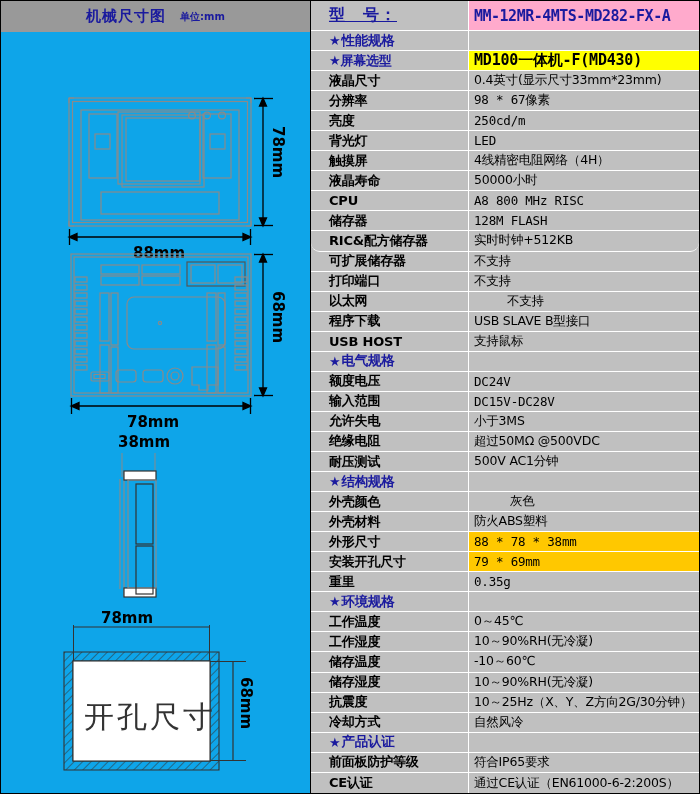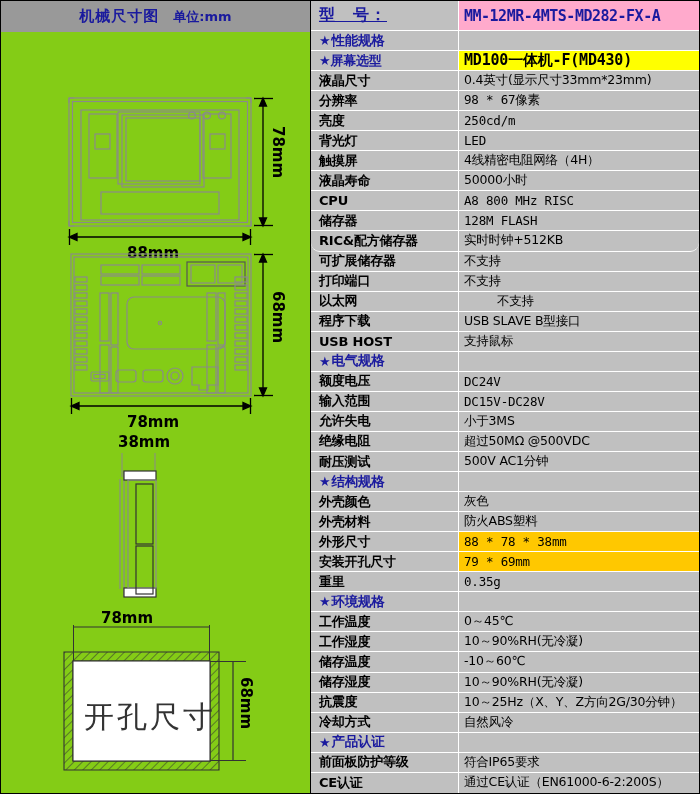--- a/index.html
+++ b/index.html
@@ -13,40 +13,40 @@
     position: relative;
     width: 700px; height: 794px;
     display: flex;
     background: #ffffff;
   }
 
   
   #left-panel {
     position: relative;
     width: 310px; height: 794px;
-    background: #84cc16;
+    background: #0ea5e9;
     border: 1px solid #000000;
     border-right: none;
     flex: 0 0 310px;
   }
   #drawing-header {
     height: 31px;
     background: #999999;
     display: flex;
     align-items: center;
     justify-content: center;
     gap: 14px;
     color: #1a1a9e;
     font-weight: bold;
   }
   #drawing-header .title-cn {
     font-size: 15px; letter-spacing: 1px;
   }
   #drawing-header .unit-cn {
-    font-size: 13px; letter-spacing: 0px;
+    font-size: 10px; letter-spacing: 0px;
   }
   .drawing-stage { position: relative; }
 
   
   .dim {
     position: absolute;
     font-family: "DejaVu Sans", "Liberation Sans", sans-serif;
     font-size: 15px;
     font-weight: bold;
     color: #000;
@@ -69,20 +69,21 @@
     background: #c0c0c0;
     display: flex;
     flex-direction: column;
   }
   .srow {
     display: flex;
     align-items: stretch;
     border-bottom: 1px solid #ffffff;
     background: #c0c0c0;
     min-height: 20px;
+    padding-left: 10px;
   }
   .srow:last-child { border-bottom: none; }
   .scell-label {
     flex: 0 0 148px;
     padding: 1px 4px 1px 8px;
     font-size: 13px;
     font-weight: bold;
     color: #000;
     display: flex;
     align-items: center;
@@ -200,21 +201,21 @@
       <svg width="310" height="34" viewBox="0 0 310 34" style="position:absolute; left:0; top:196px;">
         <g stroke="#000" stroke-width="1.3" fill="#000">
           <line x1="69" y1="9" x2="249" y2="9"></line>
           <polygon points="68,9 76,5.5 76,12.5"></polygon>
           <polygon points="250,9 242,5.5 242,12.5"></polygon>
           <line x1="68.5" y1="1" x2="68.5" y2="17"></line>
           <line x1="249.5" y1="1" x2="249.5" y2="17"></line>
         </g>
       </svg>
       <span class="dim vert" style="left:268px; top:94px;">78mm</span>
-      <span class="dim" style="left:126px; top:212px;">88mm</span>
+      <span class="dim" style="left:132px; top:212px;">88mm</span>
     </div>
 
     <div class="drawing-stage" style="position:absolute; left:0; top:240px; width:310px; height:195px;">
       <svg width="310" height="175" viewBox="0 0 310 175">
         <g fill="none" stroke="#8a8a8a" stroke-width="1.2">
 
           <rect x="70" y="13" width="180" height="142"></rect>
           <rect x="73" y="16" width="174" height="136"></rect>
 
           <rect x="100" y="24" width="38" height="9"></rect>
@@ -461,21 +462,21 @@
           <div class="scell-label">耐压测试</div>
           <div class="scell-value">500V AC1分钟</div>
         </div>
         <div class="srow section" style="flex: 1 1 0px;">
           <div class="scell-label">
             <span class="star">★</span>
             <span>结构规格</span>
           </div>
           <div class="scell-value"></div>
         </div>
-        <div class="srow" style="flex: 1 1 0px;">
+        <div class="srow" style="flex: 1 1 0px; gap: 36px;">
           <div class="scell-label">外壳颜色</div>
           <div class="scell-value">灰色</div>
         </div>
         <div class="srow" style="flex: 1 1 0px;">
           <div class="scell-label">外壳材料</div>
           <div class="scell-value">防火ABS塑料</div>
         </div>
         <div class="srow" style="flex: 1 1 0px;">
           <div class="scell-label">外形尺寸</div>
           <div class="scell-value hl-gold">88 * 78 * 38mm</div>
@@ -523,21 +524,21 @@
           <div class="scell-label">
             <span class="star">★</span>
             <span>产品认证</span>
           </div>
           <div class="scell-value"></div>
         </div>
         <div class="srow" style="flex: 1 1 0px;">
           <div class="scell-label">前面板防护等级</div>
           <div class="scell-value">符合IP65要求</div>
         </div>
-        <div class="srow" style="flex: 1 1 0px;">
+        <div class="srow" style="flex: 1 1 0px; align-items: flex-end;">
           <div class="scell-label">CE认证</div>
           <div class="scell-value">通过CE认证（EN61000-6-2:200S）</div>
         </div>
       </div>
 
   </div>
 
 </div>
 
 </body></html>

